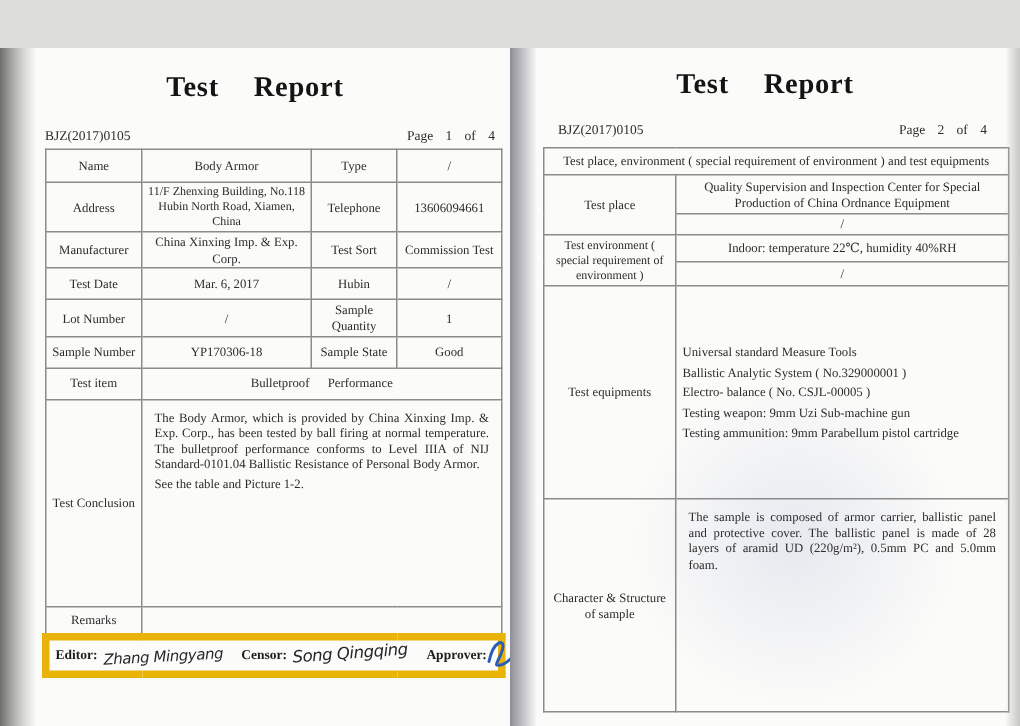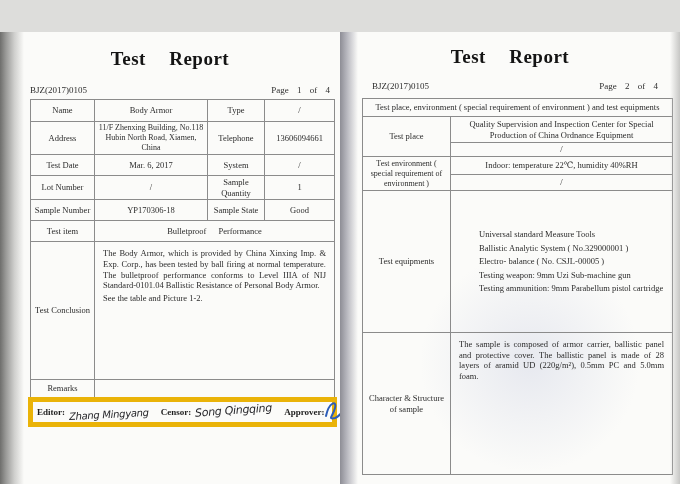--- a/index.html
+++ b/index.html
@@ -25,21 +25,21 @@
   .pagenum{word-spacing:6px;}
   table{border-collapse:collapse;table-layout:fixed;position:absolute;background:transparent;}
   td{border:1px solid #8b8b8b;font-size:8.5px;color:#2c2c2c;text-align:center;vertical-align:middle;padding:1px 3px;line-height:1.25;overflow:visible;}
   .t1{left:28px;top:67px;width:304px;}
   .t2{left:22px;top:66px;width:310px;}
   .cell-just{text-align:justify;}
   .para{text-align:justify;}
   .note{text-align:left;margin-top:2px;}
   .concl-cell{vertical-align:top;padding:6px 8px 0 8px;}
   .char-cell{vertical-align:top;padding:6px 8px 0 8px;}
-  .equip-list{text-align:left;padding-left:28px;}
+  .equip-list{text-align:left;padding-left:4px;}
   .equip-list div{margin:3px 0;}
   .wide{word-spacing:10px;}
   .signoff-cell{padding:0 4px;border:5px solid #eab308;}
   .signoff{display:flex;align-items:center;gap:4px;position:relative;height:100%;}
   .signoff b{font-size:9px;color:#1e1e1e;white-space:nowrap;}
   .hand{font-family:"DejaVu Sans",sans-serif;font-style:italic;font-size:10px;color:#26262a;transform:rotate(-3deg);white-space:nowrap;letter-spacing:-0.3px;}
   .hand-censor{font-size:11px;transform:rotate(-4deg);}
   .sig-wrap{position:relative;width:80px;height:20px;}
   .sig-svg{position:absolute;left:-6px;top:-8px;overflow:visible;z-index:4;}
   .slash-cell{height:14px;}
@@ -69,24 +69,30 @@
         <td>Body Armor</td>
         <td>Type</td>
         <td>/</td>
       </tr>
       <tr style="height:29px">
         <td>Address</td>
         <td style="font-size:8px">11/F Zhenxing Building, No.118 Hubin North Road, Xiamen, China</td>
         <td>Telephone</td>
         <td>13606094661</td>
       </tr>
+      <tr style="height:23px">
+        <td>Manufacturer</td>
+        <td>China Xinxing Imp. &amp; Exp. Corp.</td>
+        <td>Test Sort</td>
+        <td>Commission Test</td>
+      </tr>
       <tr style="height:21px">
         <td>Test Date</td>
         <td>Mar. 6, 2017</td>
-        <td>System</td>
+        <td>Hubin</td>
         <td>/</td>
       </tr>
       <tr style="height:21px">
         <td>Lot Number</td>
         <td>/</td>
         <td>Sample Quantity</td>
         <td>1</td>
       </tr>
       <tr style="height:21px">
         <td>Sample Number</td>

